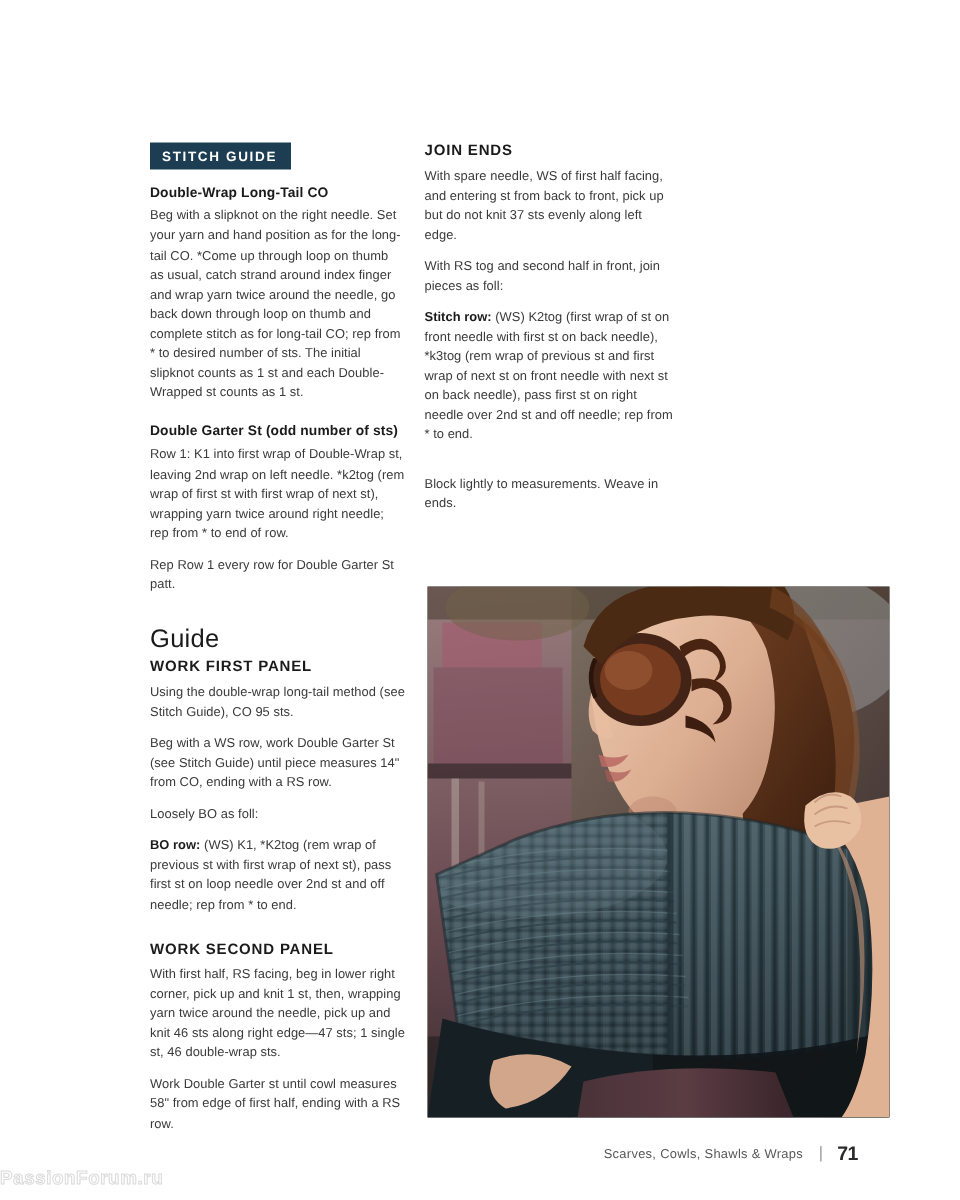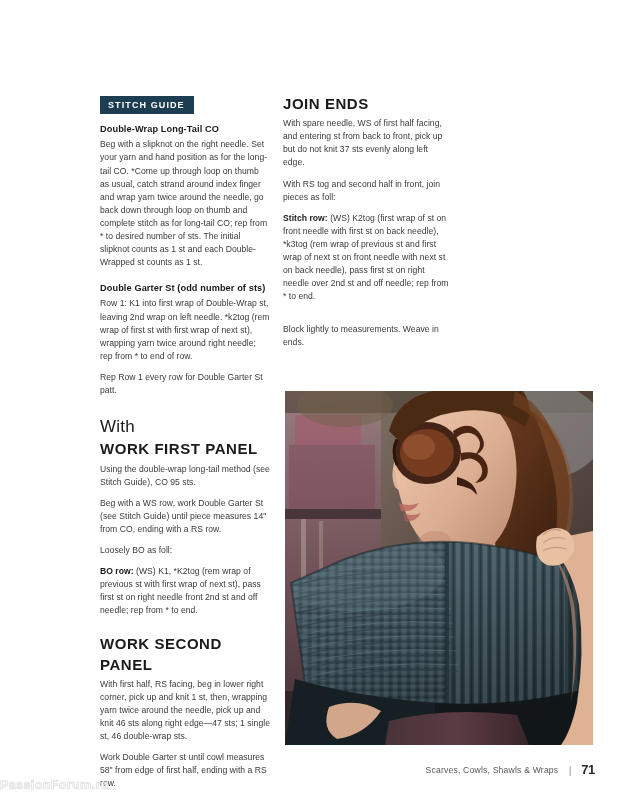--- a/index.html
+++ b/index.html
@@ -59,21 +59,21 @@
   .h-bold {
     font-size: 9.2px;
     font-weight: bold;
     color: #1a1a1a;
     letter-spacing: 0.1px;
     margin-bottom: 3px;
     line-height: 1.35;
   }
 
   .h-caps {
-    font-size: 15px;
+    font-size: 10px;
     font-weight: bold;
     color: #1a1a1a;
     letter-spacing: 0.55px;
     margin-bottom: 3px;
     line-height: 1.35;
   }
 
   .h-big {
     font-size: 17px;
     font-weight: normal;
@@ -111,21 +111,21 @@
 
   .photo-svg { display: block; width: 308px; height: 354px; }
 
   
   .footer {
     position: absolute;
     left: 0;
     top: 760px;
     width: 640px;
     text-align: right;
-    padding-right: 45px;
+    padding-right: 68px;
   }
 
   .footer-text {
     display: inline-block;
     font-size: 8.6px;
     color: #58585a;
     letter-spacing: 0.2px;
     vertical-align: middle;
   }
 
@@ -176,28 +176,28 @@
       <p class="body">Beg with a slipknot on the right needle. Set your yarn and hand position as for the long-tail CO. *Come up through loop on thumb as usual, catch strand around index finger and wrap yarn twice around the needle, go back down through loop on thumb and complete stitch as for long-tail CO; rep from * to desired number of sts. The initial slipknot counts as 1 st and each Double-Wrapped st counts as 1 st.</p>
 
       <div class="gap-sm"></div>
 
       <div class="h-bold">Double Garter St (odd number of sts)</div>
       <p class="body">Row 1: K1 into first wrap of Double-Wrap st, leaving 2nd wrap on left needle. *k2tog (rem wrap of first st with first wrap of next st), wrapping yarn twice around right needle; rep from * to end of row.</p>
       <p class="body">Rep Row 1 every row for Double Garter St patt.</p>
 
       <div class="gap-lg"></div>
 
-      <div class="h-big">With</div>
+      <div class="h-big">Guide</div>
 
       <div class="h-caps">WORK FIRST PANEL</div>
       <p class="body">Using the double-wrap long-tail method (see Stitch Guide), CO 95 sts.</p>
       <p class="body">Beg with a WS row, work Double Garter St (see Stitch Guide) until piece measures 14" from CO, ending with a RS row.</p>
       <p class="body">Loosely BO as foll:</p>
 
-      <p class="body"><span class="lead">BO row:</span><span> (WS) K1, *K2tog (rem wrap of previous st with first wrap of next st), pass first st on right needle front 2nd st and off needle; rep from * to end.</span></p>
+      <p class="body"><span class="lead">BO row:</span><span> (WS) K1, *K2tog (rem wrap of previous st with first wrap of next st), pass first st on loop needle over 2nd st and off needle; rep from * to end.</span></p>
 
       <div class="gap-md"></div>
 
       <div class="h-caps">WORK SECOND PANEL</div>
       <p class="body">With first half, RS facing, beg in lower right corner, pick up and knit 1 st, then, wrapping yarn twice around the needle, pick up and knit 46 sts along right edge—47 sts; 1 single st, 46 double-wrap sts.</p>
       <p class="body last">Work Double Garter st until cowl measures 58" from edge of first half, ending with a RS row.</p>
     </div>
 
     <div class="col-right">
 

